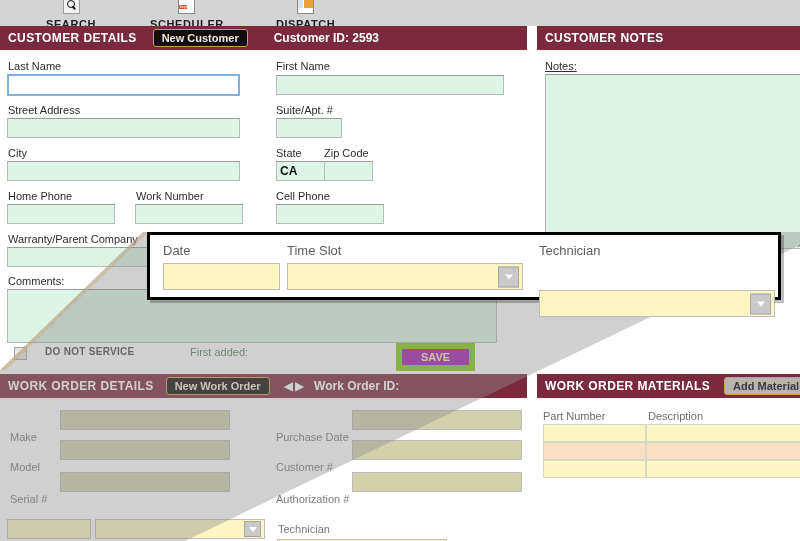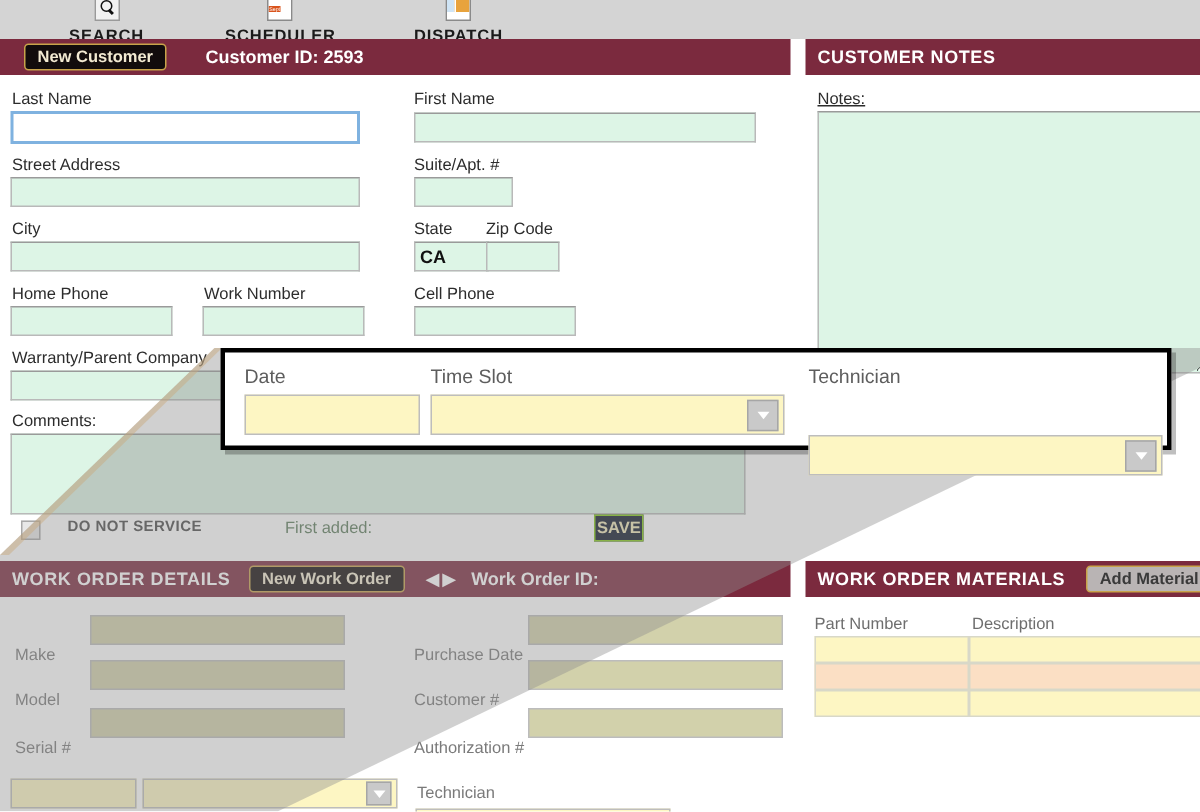--- a/index.html
+++ b/index.html
@@ -226,26 +226,26 @@
     font-weight: bold;
     color: #4a4a4a;
     letter-spacing: .3px;
     margin-left: 12px;
   }
   .status-msg {
     font-size: 11px;
     color: #5e7d5e;
   }
   .btn-save {
-    background: #0f172a;
+    background: #a21caf;
     color: #efe7b8;
-    border: 1px solid #84cc16;
-    font-size: 11px;
-    font-weight: bold;
-    padding: 2px 1px;
+    border: 6px solid #84cc16;
+    font-size: 11px;
+    font-weight: bold;
+    padding: 2px 19px;
     cursor: pointer;
     font-family: "Liberation Sans", sans-serif;
   }
 
   
   .mat-col {
     font-size: 11px;
     color: #6e6e6e;
   }
   .mat-row {
@@ -307,20 +307,21 @@
       <span class="d-body">
         <span class="d-left"></span>
         <span class="d-right"></span>
       </span>
     </span>
     <span class="nav-label">DISPATCH</span>
   </div>
 </div>
 
 <div class="panel-hd" style="left:0; top:26px; width:527px;">
+  <span class="hd-title">CUSTOMER DETAILS</span>
   <button class="btn-dark" style="margin-left:16px;">New Customer</button>
   <span class="hd-meta" style="margin-left:26px;">Customer ID: 2593</span>
 </div>
 
 <div class="abs" style="left:0; top:50px; width:527px; height:320px; background:#ffffff;"></div>
 
 <div class="abs flabel" style="left:8px; top:60px;">Last Name</div>
 <input class="abs fin focus" style="left: 7px; top: 74px; width: 233px;" value="">
 
 <div class="abs flabel" style="left:276px; top:60px;">First Name</div>

